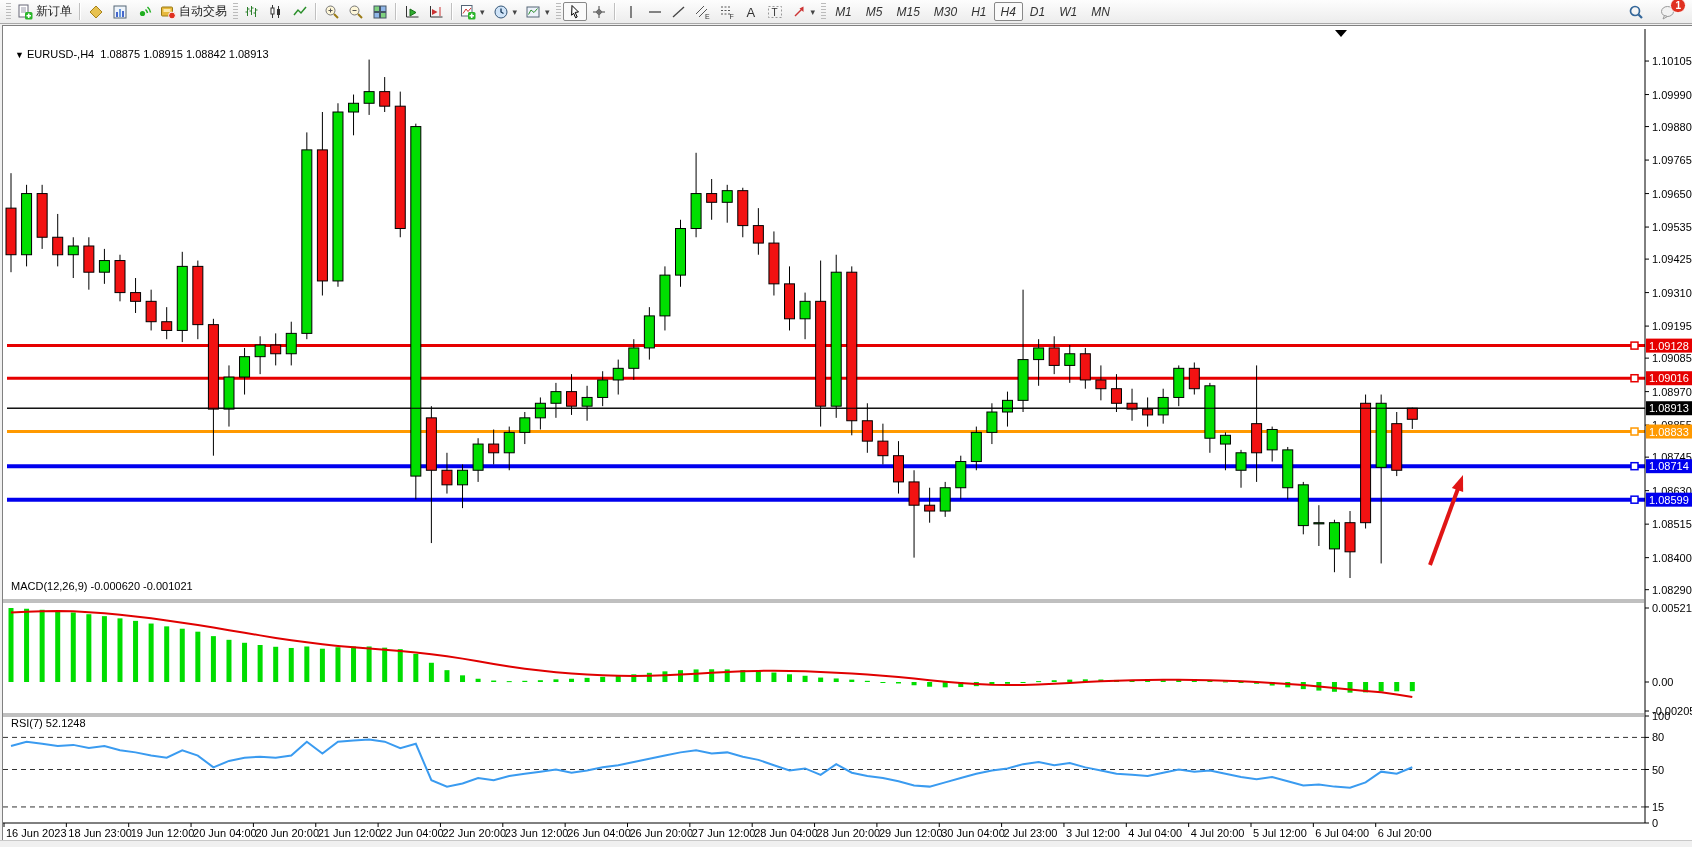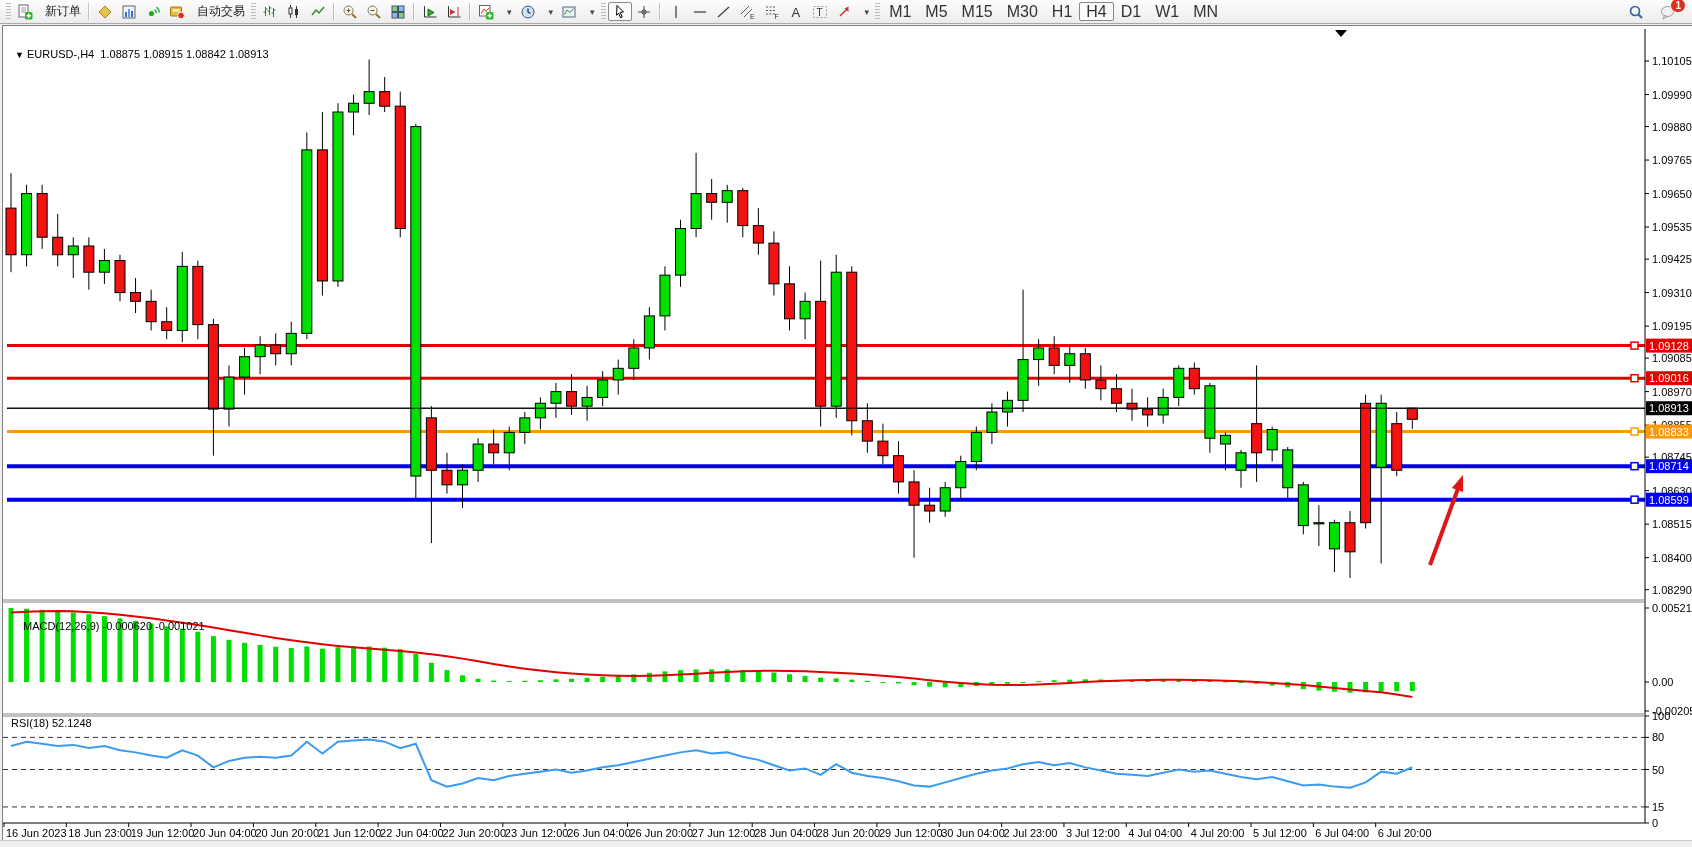--- a/index.html
+++ b/index.html
@@ -1,24 +1,24 @@
 <!DOCTYPE html>
 <html><head>
 <meta charset="utf-8">
 <style>
   html,body{margin:0;padding:0;background:#d4d0c8;font-family:"Liberation Sans",sans-serif;}
   #win{position:relative;width:1692px;height:847px;background:#f0f0f0;overflow:hidden;}
   
   #toolbar{position:absolute;left:0;top:0;width:1692px;height:24px;background:linear-gradient(#fdfdfd,#ececec);border-bottom:1px solid #a8a8a8;display:flex;align-items:center;padding:0 4px;box-sizing:border-box;font-size:12px;color:#222;}
-  .tbtn{display:flex;align-items:center;gap:12px;padding:1px 3px;border:1px solid transparent;border-radius:2px;height:19px;box-sizing:border-box;cursor:default;white-space:nowrap;}
+  .tbtn{display:flex;align-items:center;gap:3px;padding:1px 3px;border:1px solid transparent;border-radius:2px;height:19px;box-sizing:border-box;cursor:default;white-space:nowrap;}
   .tbtn svg{display:block;}
   .sep{width:1px;height:17px;background:#c0c0c0;border-right:1px solid #fff;margin:0 3px;}
   .handle{width:5px;height:18px;margin:0 2px;background:repeating-linear-gradient(180deg,#bbb 0 1px,transparent 1px 3px);}
   .caret{font-size:9px;color:#444;margin-left:1px;}
-  .tflabel{padding:2px 6px;color:#333;font-size:16px;border:1px solid transparent;height:19px;box-sizing:border-box;display:flex;align-items:center;}
+  .tflabel{padding:2px 6px;color:#333;font-size:12px;border:1px solid transparent;height:19px;box-sizing:border-box;display:flex;align-items:center;font-style:italic;}
   .tf-active{background:#fafafa;border:1px solid #888;border-radius:2px;text-align:center;}
   #rightIcons{margin-left:auto;display:flex;align-items:center;gap:8px;padding-right:8px;}
   .chatwrap{position:relative;}
   .badge{position:absolute;top:-5px;right:-7px;background:#e03020;color:#fff;border-radius:8px;font-size:10px;font-weight:bold;padding:0 4px;line-height:13px;border:1px solid #fff;}
   
   #chartwin{position:absolute;left:2px;top:25px;width:1690px;height:815px;background:#fff;border-left:1px solid #808080;border-top:1px solid #808080;}
   #chartsvg{position:absolute;left:0;top:0;}
   .ovl{position:absolute;font-size:11px;color:#000;white-space:pre;}
   #bottomstrip{position:absolute;left:0;top:840px;width:1692px;height:7px;background:#f0f0f0;border-top:1px solid #c8c8c8;}
 </style>
@@ -654,18 +654,18 @@
         <g>
           <line x1="1427" y1="539" x2="1457.2459628067327" y2="456.5110105270929" stroke="#e01515" stroke-width="4"></line>
           <polygon points="1460 449 1460.1251835087849 466.0875489491363 1448.8586677181454 461.9564931592352" fill="#e01515"></polygon>
         </g>
         <line x1="0" y1="574" x2="1642" y2="574" stroke="#808080" stroke-width="1"></line>
         <line x1="0" y1="576" x2="1642" y2="576" stroke="#808080" stroke-width="1"></line>
         <line x1="0" y1="688" x2="1642" y2="688" stroke="#808080" stroke-width="1"></line>
         <line x1="0" y1="690" x2="1642" y2="690" stroke="#808080" stroke-width="1"></line>
       </svg>
     <div class="ovl" style="left:12px;top:22px;"><span style="font-size:9px;">▼</span> <span>EURUSD-,H4</span>  <span>1.08875 1.08915 1.08842 1.08913</span></div>
-    <div class="ovl" style="left:8px;top:594px;margin-left:12px;">MACD(12,26,9) -0.000620 -0.001021</div>
-    <div class="ovl" style="left:8px;top:691px;">RSI(18) 52.1248</div>
+    <div class="ovl" style="left:8px;top:554px;">MACD(12,26,9) -0.000620 -0.001021</div>
+    <div class="ovl" style="left:8px;top:691px;">RSI(7) 52.1248</div>
   </div>
 
   <div id="bottomstrip"></div>
 </div>
 
 </body></html>

